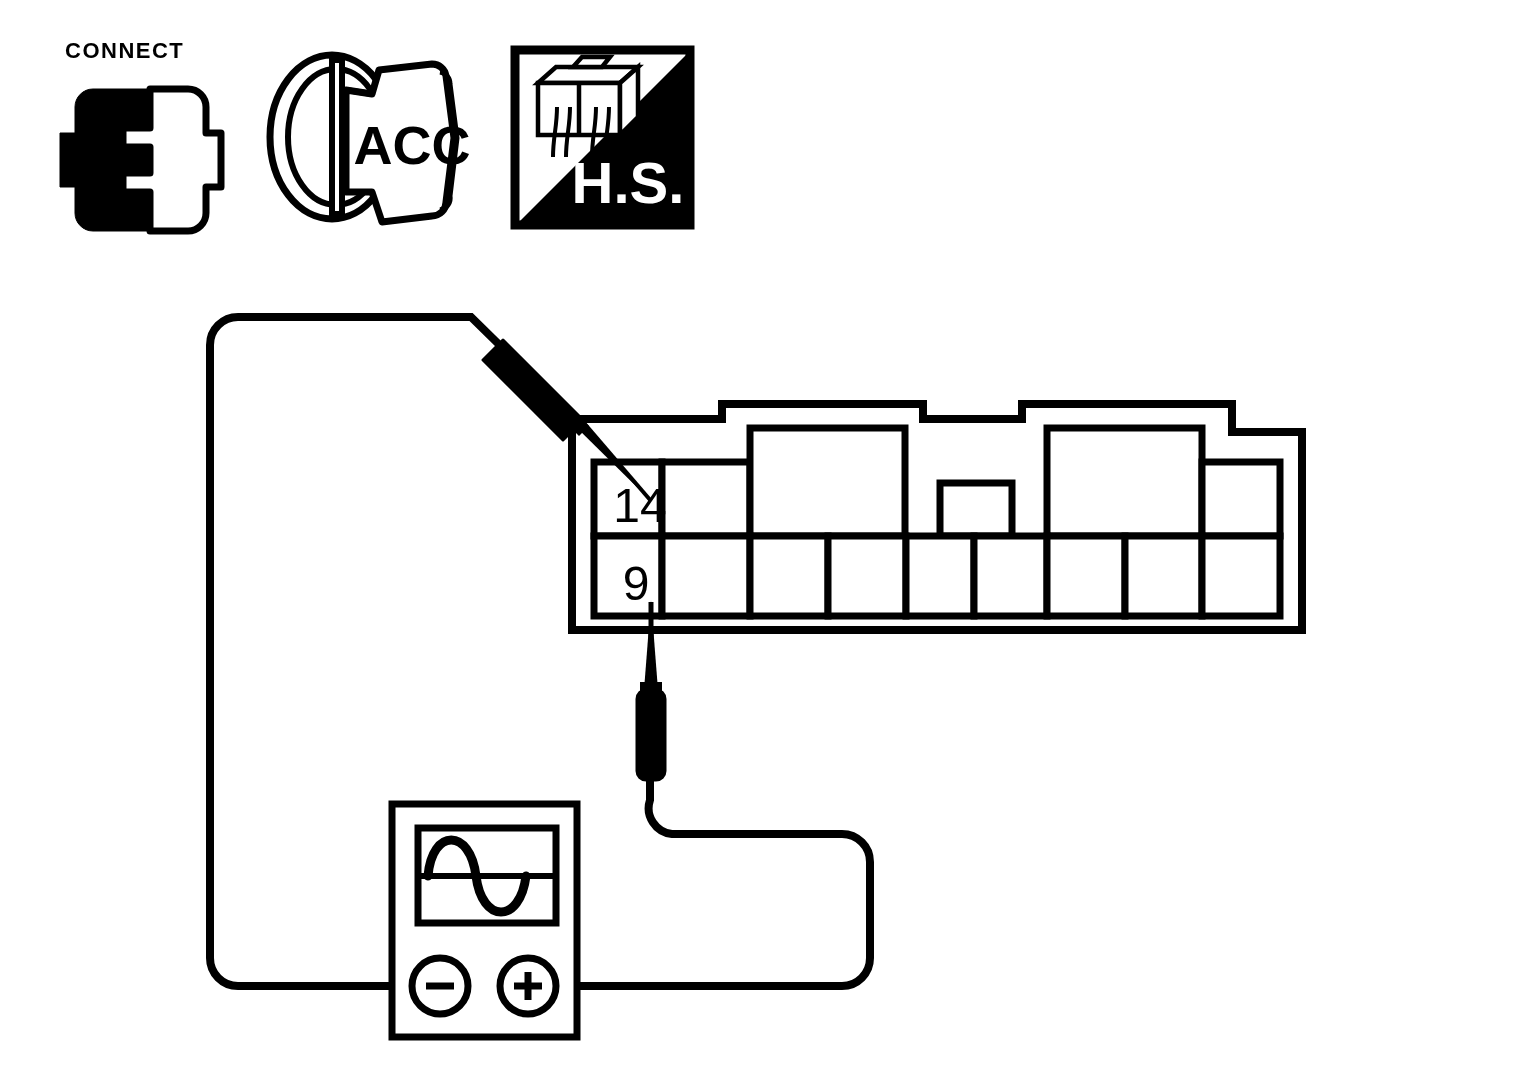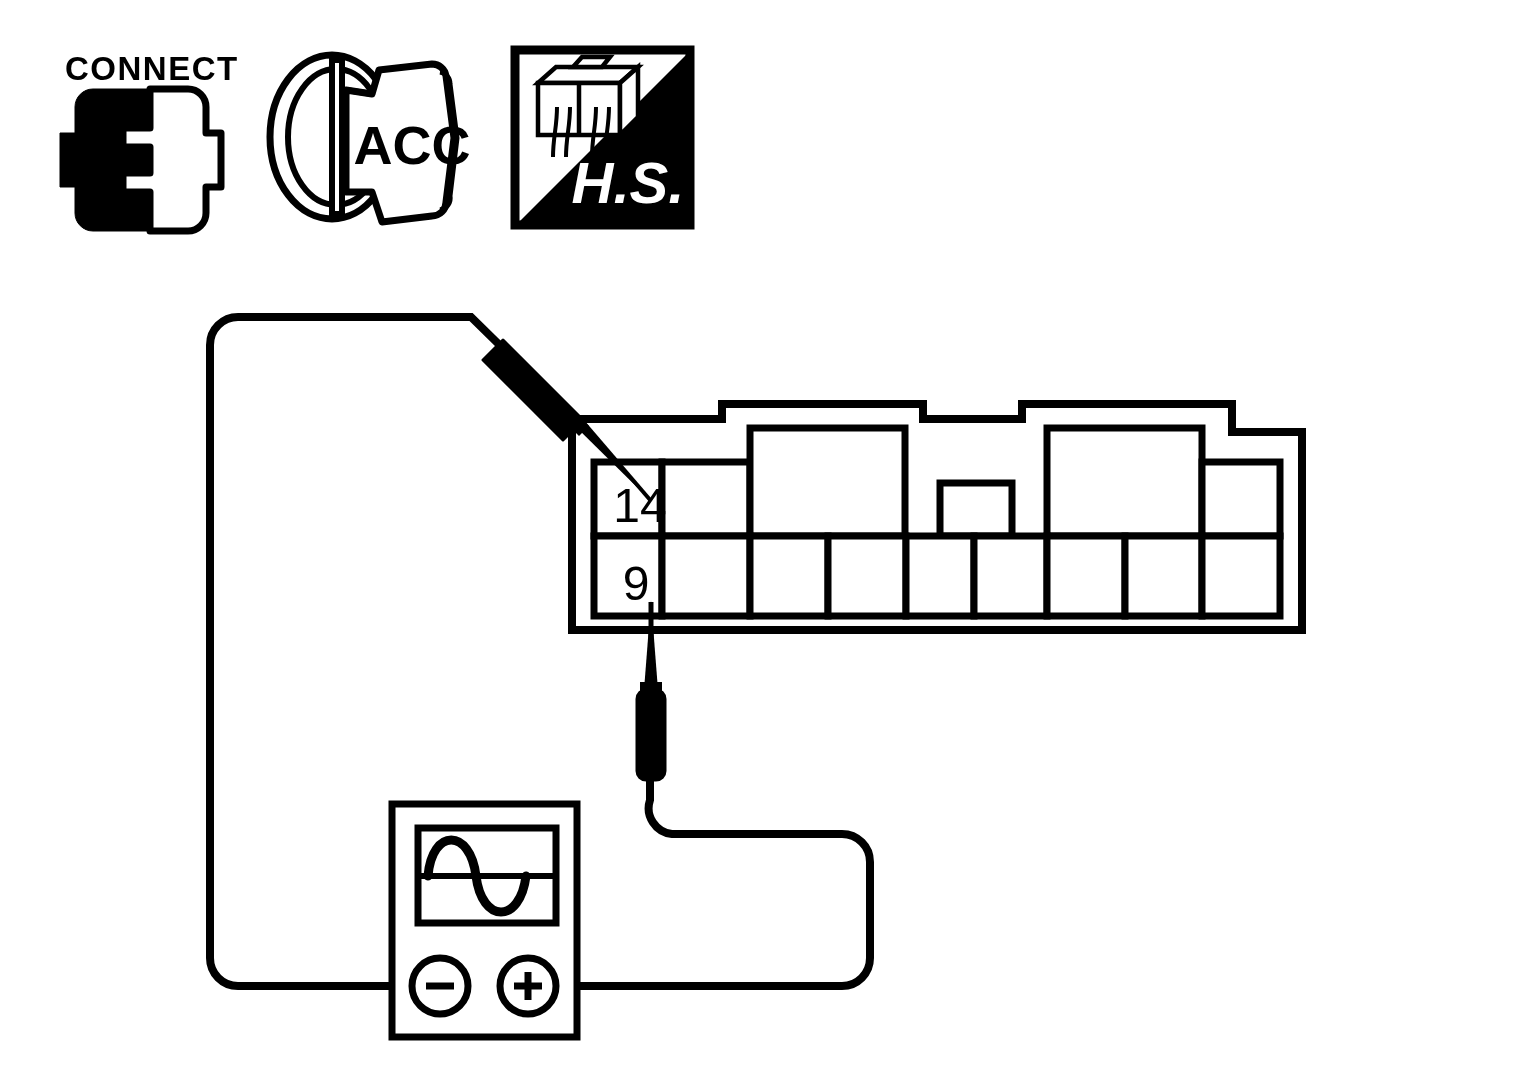--- a/index.html
+++ b/index.html
@@ -28,21 +28,21 @@
     clip: rect(0 0 0 0);
     white-space: nowrap;
   }
 </style>
 </head>
 <body>
 
 <div id="page">
 
   <div class="abs" style="left:55px; top:40px; width:180px; height:200px;">
-    <div style="position:absolute; left:10px; top:12px; font-size:33px; font-weight:bold;
+    <div style="position:absolute; left:10px; top:0; font-size:22px; font-weight:bold;
                 letter-spacing:1.5px; font-family:'Liberation Sans', sans-serif; line-height:1;">CONNECT</div>
     <svg width="180" height="150" viewBox="0 0 180 150" style="position:absolute; left:0px; top:45px;">
 
       <path d="M 5,48 L 20,48 L 20,22 A 18,18 0 0 1 38,4 L 95,4 L 95,43 L 68,43 L 68,62
                L 95,62 L 95,88 L 68,88 L 68,107 L 95,107 L 95,146 L 38,146
                A 18,18 0 0 1 20,128 L 20,102 L 5,102 Z" fill="#000000" stroke="#000000" stroke-width="1"></path>
 
       <path d="M 95,4 L 133,4 A 18,18 0 0 1 151,22 L 151,48 L 166,48 L 166,102 L 151,102
                L 151,128 A 18,18 0 0 1 133,146 L 95,146 L 95,107 L 68,107 L 68,88 L 95,88
                L 95,62 L 68,62 L 68,43 L 95,43 Z" fill="#ffffff" stroke="#000000" stroke-width="7" stroke-linejoin="round"></path>
@@ -62,21 +62,21 @@
                A 14,14 0 0 1 168,174 L 118,180 L 108,150 L 82,150 L 82,48 L 108,52 Z" fill="#ffffff" stroke="#000000" stroke-width="7" stroke-linejoin="round"></path>
 
       <path d="M 176,30 A 12,12 0 0 1 186,42 L 193,96 L 186,154 A 12,12 0 0 1 176,168" fill="none" stroke="#000000" stroke-width="5"></path>
 
       <path d="M 82,48 L 108,52" fill="none" stroke="#000000" stroke-width="6"></path>
       <text x="148" y="122" text-anchor="middle" font-family="'Liberation Sans', sans-serif" font-size="54" font-weight="bold" fill="#000000">ACC</text>
     </svg>
     <span class="hidden-text">ACC</span>
   </div>
 
-  <div class="abs" style="left:510px; top:45px; width:185px; height:195px;font-style:italic;">
+  <div class="abs" style="left:510px; top:45px; width:185px; height:195px;">
     <svg width="185" height="195" viewBox="0 0 185 195">
 
       <rect x="5" y="5" width="175" height="175" fill="#ffffff" stroke="#000000" stroke-width="9"></rect>
 
       <path d="M 178,8 L 178,178 L 8,178 Z" fill="#000000"></path>
 
       <g>
 
         <path d="M 28,38 L 46,22 L 128,22 L 110,38 Z" fill="#ffffff" stroke="#000000" stroke-width="4.5"></path>
 

